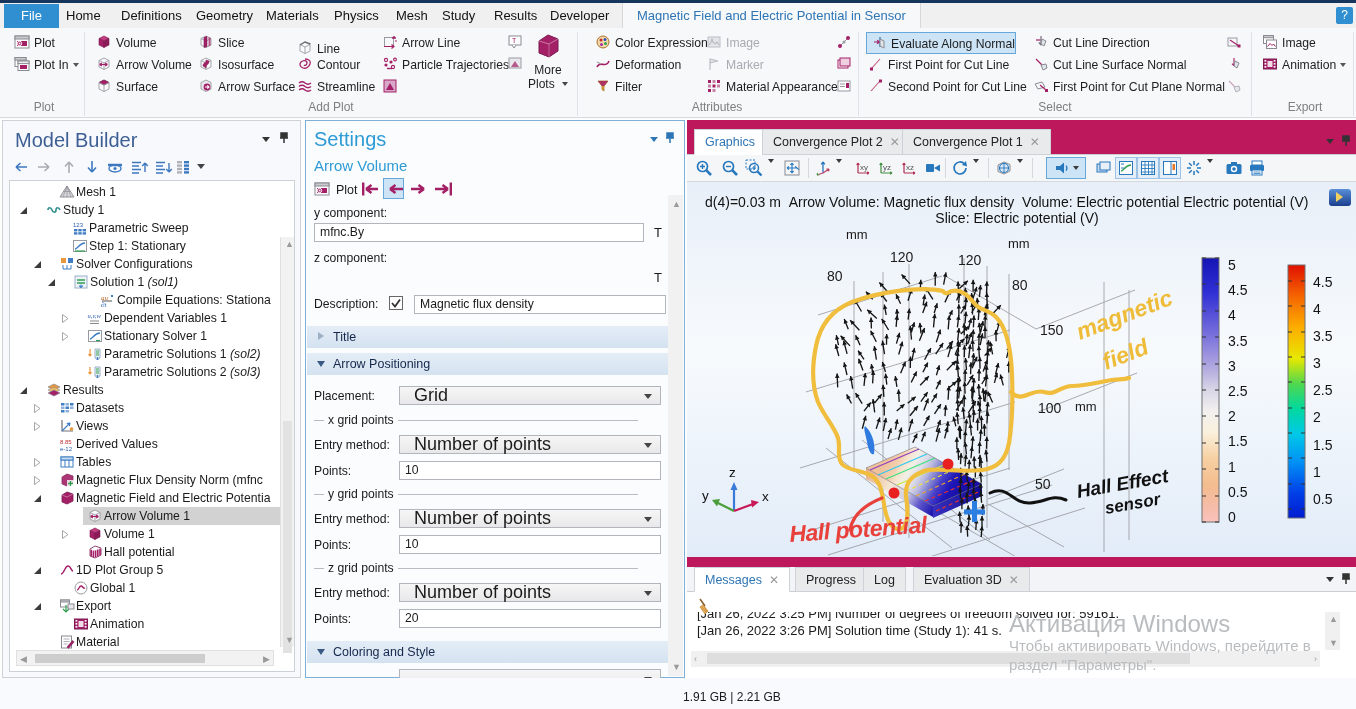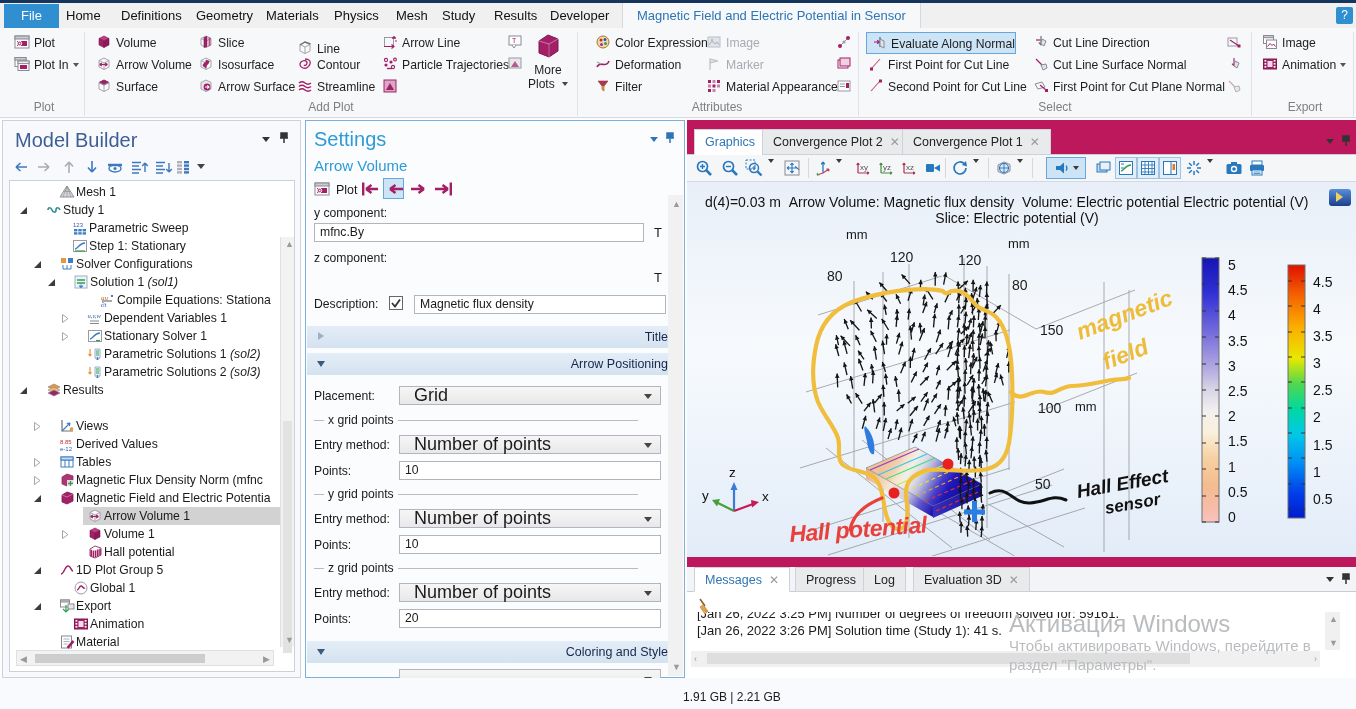--- a/index.html
+++ b/index.html
@@ -42,21 +42,21 @@
 #mbhscroll { position:absolute; left:6px; right:20px; bottom:5px; height:16px; background:#f2f2f2; border:1px solid #e0e0e0; }
 .scrollthumb { position:absolute; background:#cdcdcd; }
 .sarr { position:absolute; color:#9a9a9a; font-size:9px; line-height:14px; }
 
 #settitle { position:absolute; left:8px; top:7px; color:#2e9bd6; }
 #setsub { position:absolute; left:8px; top:36px; color:#2e9bd6; font-size:15px; }
 .slabel { position:absolute; font-size:12.2px; color:#1a1a1a; }
 .sinput { position:absolute; background:#fff; border:1px solid #b2b6bc; height:19px; line-height:17px; padding-left:5px; font-size:12.2px; }
 .scombo { position:absolute; background:linear-gradient(#f6f6f6,#e8e8ea); border:1px solid #b2b6bc; height:19px; line-height:17px; padding-left:14px; font-size:18px; }
 .scombo:after { content:""; position:absolute; right:8px; top:7px; width:0; height:0; border-left:4px solid transparent; border-right:4px solid transparent; border-top:5px solid #444; }
-.shead { position:absolute; left:1px; right:16px; height:22px; background:linear-gradient(#e4edf7,#d4e2f0); line-height:22px; padding-left:26px; font-size:12.5px; color:#15284b;text-align:right; }
+.shead { position:absolute; left:1px; right:16px; height:22px; background:linear-gradient(#e4edf7,#d4e2f0); line-height:22px; padding-left:26px; font-size:12.5px; color:#15284b; }
 .shead .texp2 { position:absolute; left:10px; top:8px; width:0; height:0; border-left:4.5px solid transparent; border-right:4.5px solid transparent; border-top:6px solid #3a5a84; }
 .shead .tcol2 { position:absolute; left:11px; top:6px; width:0; height:0; border-top:4.5px solid transparent; border-bottom:4.5px solid transparent; border-left:6px solid #9fb0c4; }
 .sgroup { position:absolute; font-size:12.2px; color:#1a1a1a; }
 .sgroup:before { content:""; position:absolute; left:-14px; top:7px; width:10px; height:1px; background:#b8bcc2; }
 .sgroup:after { content:""; position:absolute; left:100%; margin-left:4px; top:7px; width:240px; height:1px; background:#b8bcc2; }
 #setscroll { position:absolute; right:1px; top:74px; width:15px; bottom:1px; background:#f1f1f1; }
 
 #gtabs { position:absolute; left:0; top:9px; height:26px; width:100%; border-bottom:1px solid #c8cdd3; }
 .gtab { position:absolute; top:0; height:26px; line-height:25px; padding:0 10px; background:#e9eaec; border:1px solid #cdd2d8; font-size:12.5px; color:#222; }
 .gtab.active { background:#fff; border-bottom:1px solid #fff; color:#2e75b5; }
@@ -494,20 +494,40 @@
           <svg width="16" height="16" viewBox="0 0 16 16" style="">
             <g stroke="#8a8a92" stroke-width="0.7">
               <polygon points="2,5 8,2 14,5 8,8" fill="#e8973c"></polygon>
               <polygon points="2,8 8,5 14,8 8,11" fill="#f0c060" opacity="0.9"></polygon>
               <polygon points="2,11 8,8 14,11 8,14" fill="#a32067"></polygon>
             </g>
           </svg>
         </span>
         <span class="ttxt" style="left:53px">Results</span>
       </div>
+      <div class="trow" style="top:218px">
+        <svg class="tarr" style="left:23px" width="9" height="10">
+          <polygon points="1.5,1.5 7,5.5 1.5,9.5" fill="#fff" stroke="#a6a6a6"></polygon>
+        </svg>
+        <span class="tico" style="left:49px">
+          <svg width="16" height="16" viewBox="0 0 16 16" style="">
+            <g fill="#3f7ec4">
+              <rect x="2" y="3" width="3.5" height="2.5"></rect>
+              <rect x="6.5" y="3" width="3.5" height="2.5" opacity="0.6"></rect>
+              <rect x="11" y="3" width="3.5" height="2.5"></rect>
+              <rect x="2" y="6.5" width="3.5" height="2.5" opacity="0.6"></rect>
+              <rect x="6.5" y="6.5" width="3.5" height="2.5"></rect>
+              <rect x="11" y="6.5" width="3.5" height="2.5" opacity="0.6"></rect>
+              <rect x="2" y="10" width="3.5" height="2.5"></rect>
+              <rect x="6.5" y="10" width="3.5" height="2.5" opacity="0.6"></rect>
+            </g>
+          </svg>
+        </span>
+        <span class="ttxt" style="left:66px">Datasets</span>
+      </div>
       <div class="trow" style="top:236px">
         <svg class="tarr" style="left:23px" width="9" height="10">
           <polygon points="1.5,1.5 7,5.5 1.5,9.5" fill="#fff" stroke="#a6a6a6"></polygon>
         </svg>
         <span class="tico" style="left:49px">
           <svg width="16" height="16" viewBox="0 0 16 16" style="">
             <path d="M3,2 v11 h11" stroke="#707078" fill="none" stroke-width="1.2"></path>
             <path d="M3,13 L11,5 M11,5 l-3.2,0.6 M11,5 l-0.6,3.2" stroke="#3f7ec4" stroke-width="1.1" fill="none"></path>
             <circle cx="12.5" cy="11" r="1.8" fill="#e8973c"></circle>
           </svg>

